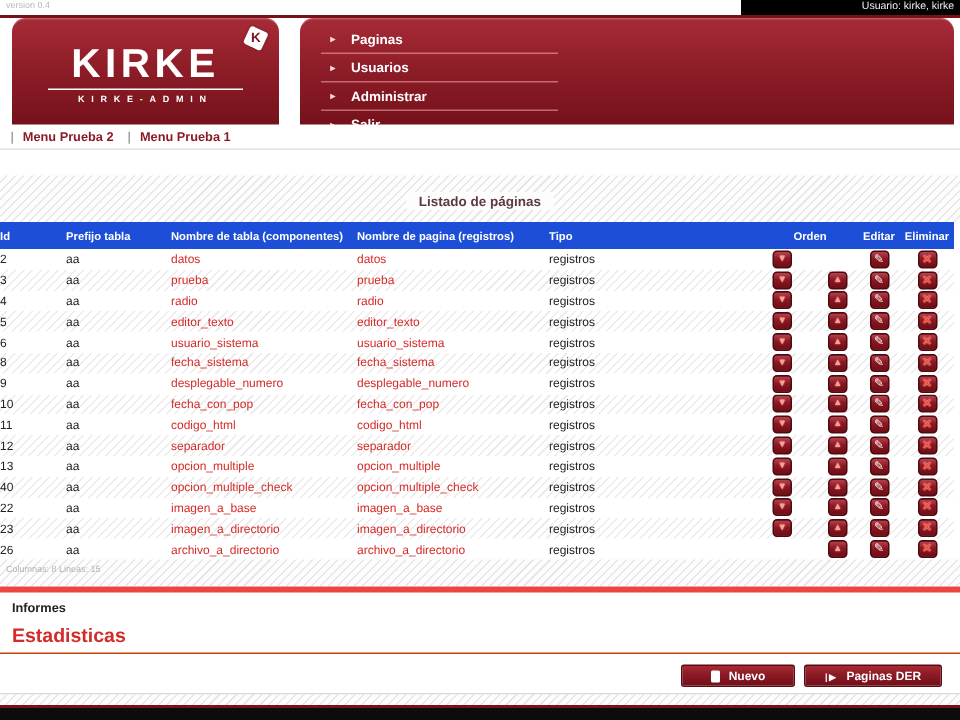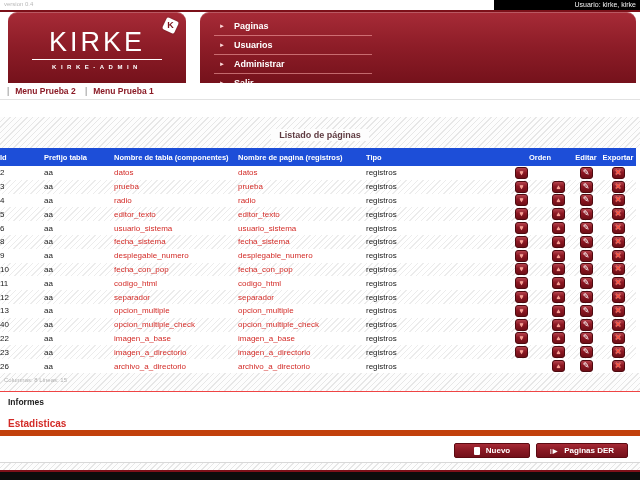--- a/index.html
+++ b/index.html
@@ -15,21 +15,21 @@
            padding-right:4px;box-sizing:border-box;}
   .topline{position:absolute;top:10px;left:0;width:640px;height:2px;background:#7c1019;}
 
   
   .panel{position:absolute;border-radius:9px;
          background:linear-gradient(180deg,#a72b37 0%,#8e1d28 40%,#6d0e17 100%);
          box-shadow:inset 0 1px 0 rgba(255,255,255,0.22);}
   .logo-panel{left:8px;top:12px;width:178px;height:83px;text-align:center;}
   .logo-wrap{display:inline-block;margin-top:15px;position:relative;}
   .logo-title{position:relative;display:inline-block;color:#fff;font-size:27px;
-              font-weight:normal;letter-spacing:3px;line-height:30px;}
+              font-weight:bold;letter-spacing:3px;line-height:30px;}
   .logo-badge{position:absolute;right:-15px;top:-8px;width:13px;height:13px;background:#fff;
               border-radius:2px;transform:rotate(25deg);box-shadow:0 0 2px rgba(0,0,0,.3);}
   .logo-badge span{display:block;transform:rotate(-25deg);color:#7c1019;font-size:9px;
                    font-weight:bold;text-align:center;line-height:13px;}
   .logo-rule{width:130px;height:1px;background:#fff;margin:2px auto 4px auto;}
   .logo-sub{color:#fff;font-size:6px;font-weight:bold;letter-spacing:4.5px;}
 
   .menu-panel{left:200px;top:12px;width:436px;height:83px;padding-top:5px;box-sizing:border-box;}
   .menu-item{width:158px;margin-left:14px;height:18px;line-height:18px;
              border-bottom:1px solid rgba(255,175,175,0.55);color:#fff;font-size:9px;
@@ -72,23 +72,23 @@
   .ibtn.mv{color:#ff9d90;font-size:6px;line-height:6px;text-shadow:0 0 1px #ffe8e0;}
   .ibtn.ed{color:#fff;font-size:8px;line-height:8px;}
   .ibtn.dl{color:#ff4a38;font-size:8px;font-weight:bold;line-height:8px;text-shadow:0 0 1px #ffe;}
 
   
   .gap1{position:absolute;top:373px;left:0;width:640px;height:18px;}
   .summary{position:absolute;top:377px;left:4px;font-size:6px;color:#b2b2b2;}
   .section{position:absolute;left:0;width:640px;background:#fff;box-sizing:border-box;
            padding-left:8px;font-weight:bold;}
   .sec-informes{top:391px;height:25px;line-height:21px;font-size:8.5px;color:#222;
-                border-top:1px solid #ef4444;border-bottom:1px solid #d8d8d8;}
-  .sec-estad{top:412px;height:24px;line-height:24px;font-size:10px;color:#d32b27;
-             border-bottom:6px solid #c2410c;}
+                border-top:4px solid #ef4444;border-bottom:1px solid #d8d8d8;}
+  .sec-estad{top:412px;height:24px;line-height:24px;font-size:13px;color:#d32b27;
+             border-bottom:1px solid #c2410c;}
   .actions-band{position:absolute;top:436px;left:0;width:640px;height:27px;background:#fff;
                 border-bottom:1px solid #d8d8d8;box-sizing:border-box;}
   .btn{position:absolute;top:7px;height:15px;background:linear-gradient(180deg,#a62a35 0%,#8b1a25 45%,#73101a 100%);
        border:1px solid #5c0a12;border-radius:2px;color:#fff;font-size:8px;font-weight:bold;
        display:flex;align-items:center;justify-content:center;gap:6px;box-sizing:border-box;
        cursor:pointer;font-family:"Liberation Sans",sans-serif;}
   .btn-nuevo{right:110px;width:76px;}
   .btn-export{right:12px;width:92px;}
   .page-ic{display:inline-block;width:6px;height:8px;background:#fff;border-radius:1px;}
   .export-ic{font-size:6px;color:#fff;letter-spacing:1px;}
@@ -156,21 +156,21 @@
     </colgroup>
     <thead>
       <tr>
         <th class="pl-id">Id</th>
         <th class="pl-pre">Prefijo tabla</th>
         <th class="pl-tab">Nombre de tabla (componentes)</th>
         <th class="pl-pag">Nombre de pagina (registros)</th>
         <th class="pl-tip">Tipo</th>
         <th class="center">Orden</th>
         <th class="center">Editar</th>
-        <th class="center">Exportar</th>
+        <th class="center">Eliminar</th>
       </tr>
     </thead>
     <tbody id="tbody">
         <tr>
           <td class="pl-id">2</td>
           <td class="pl-pre">aa</td>
           <td class="pl-tab"><span class="link">datos</span></td>
           <td class="pl-pag"><span class="link">datos</span></td>
           <td class="pl-tip">registros</td>
           <td class="">

